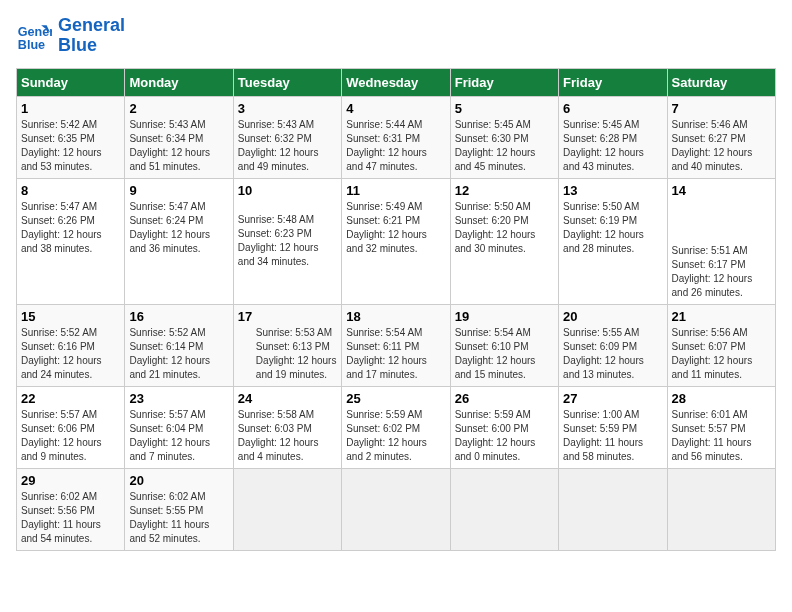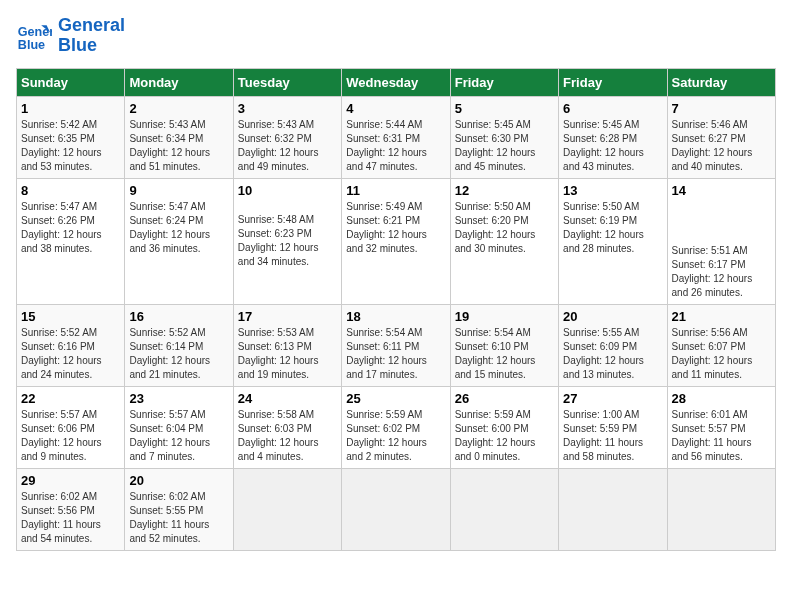--- a/index.html
+++ b/index.html
@@ -219,21 +219,21 @@
         </td>
         <td>
           <span class="day-num">16</span>
           <div class="day-detail" style="white-space: pre-line;">Sunrise: 5:52 AM
 Sunset: 6:14 PM
 Daylight: 12 hours
 and 21 minutes.</div>
         </td>
         <td>
           <span class="day-num">17</span>
-          <div class="day-detail" style="white-space: pre-line;">Sunrise: 5:53 AM
+          <div class="day-detail" style="white-space: pre-line; margin-left: 18px;">Sunrise: 5:53 AM
 Sunset: 6:13 PM
 Daylight: 12 hours
 and 19 minutes.</div>
         </td>
         <td>
           <span class="day-num">18</span>
           <div class="day-detail" style="white-space: pre-line;">Sunrise: 5:54 AM
 Sunset: 6:11 PM
 Daylight: 12 hours
 and 17 minutes.</div>

